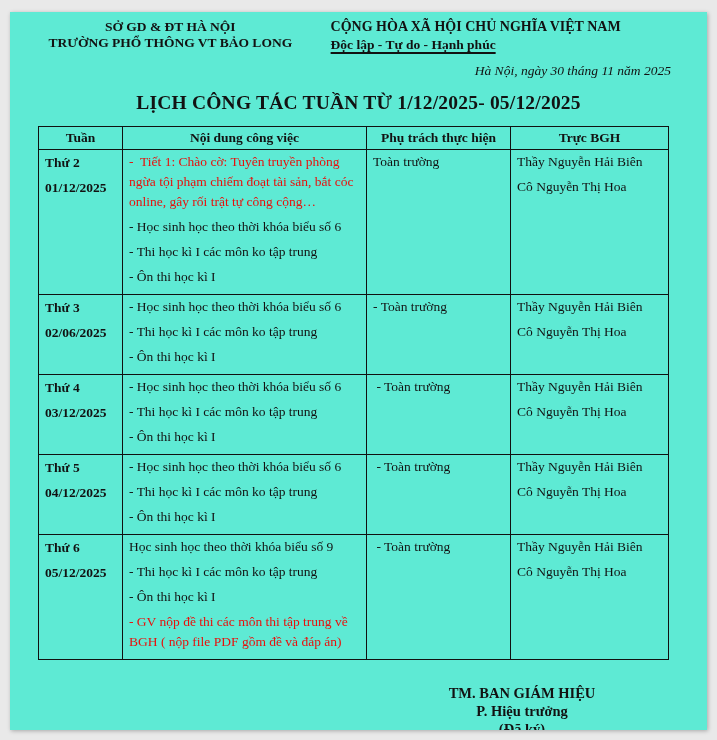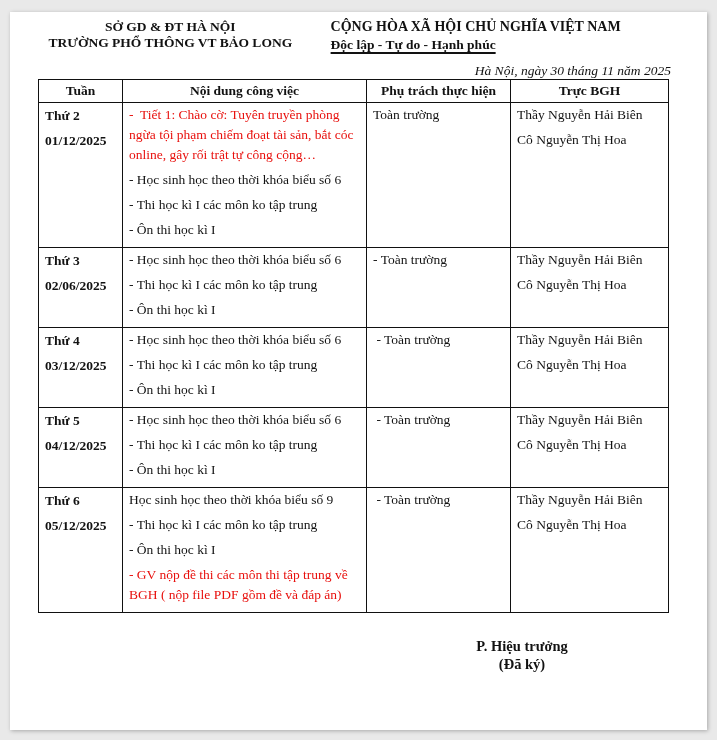--- a/index.html
+++ b/index.html
@@ -7,21 +7,21 @@
     margin: 0; padding: 0;
     width: 717px; height: 740px;
     background: #e9e9e9;
     font-family: "Liberation Serif", "DejaVu Serif", serif;
     color: #121212;
   }
   .page {
     position: absolute;
     left: 10px; top: 12px;
     width: 697px; height: 718px;
-    background: #ffffff;
+    background: #5eead4;
     box-shadow: 1px 1px 4px rgba(0,0,0,0.28);
     overflow: hidden;
   }
   
   .letterhead { display: flex; padding-top: 7px; }
   .org-left {
     width: 46%; text-align: center;
     font-weight: bold; font-size: 13.5px; line-height: 16px;
   }
   .org-right { width: 54%; text-align: left; font-weight: bold; }
@@ -98,20 +98,21 @@
       <div>TRƯỜNG PHỔ THÔNG VT BẢO LONG</div>
     </div>
     <div class="org-right">
       <div class="line1">CỘNG HÒA XÃ HỘI CHỦ NGHĨA VIỆT NAM</div>
       <div><span class="motto">Độc lập - Tự do - Hạnh phúc</span></div>
     </div>
   </div>
 
   <div class="dateline">Hà Nội, ngày 30 tháng 11 năm 2025</div>
 
+  <div class="title">LỊCH CÔNG TÁC TUẦN TỪ 1/12/2025- 05/12/2025</div>
 
   <table class="schedule">
     <colgroup>
       <col class="c-week">
         <col class="c-tasks">
         <col class="c-charge">
         <col class="c-bgh">
     </colgroup>
     <thead>
       <tr>
@@ -201,18 +202,19 @@
           <td class="incharge-cell"> - Toàn trường</td>
           <td class="bgh-cell">
             <div class="bgh-line">Thầy Nguyễn Hải Biên</div>
             <div class="bgh-line">Cô Nguyễn Thị Hoa</div>
           </td>
         </tr>
       </tbody>
   </table>
 
   <div class="signature">
+    <div>TM. BAN GIÁM HIỆU</div>
     <div>P. Hiệu trưởng</div>
     <div>(Đã ký)</div>
 
   </div>
 
 </div>
 
 </body></html>

